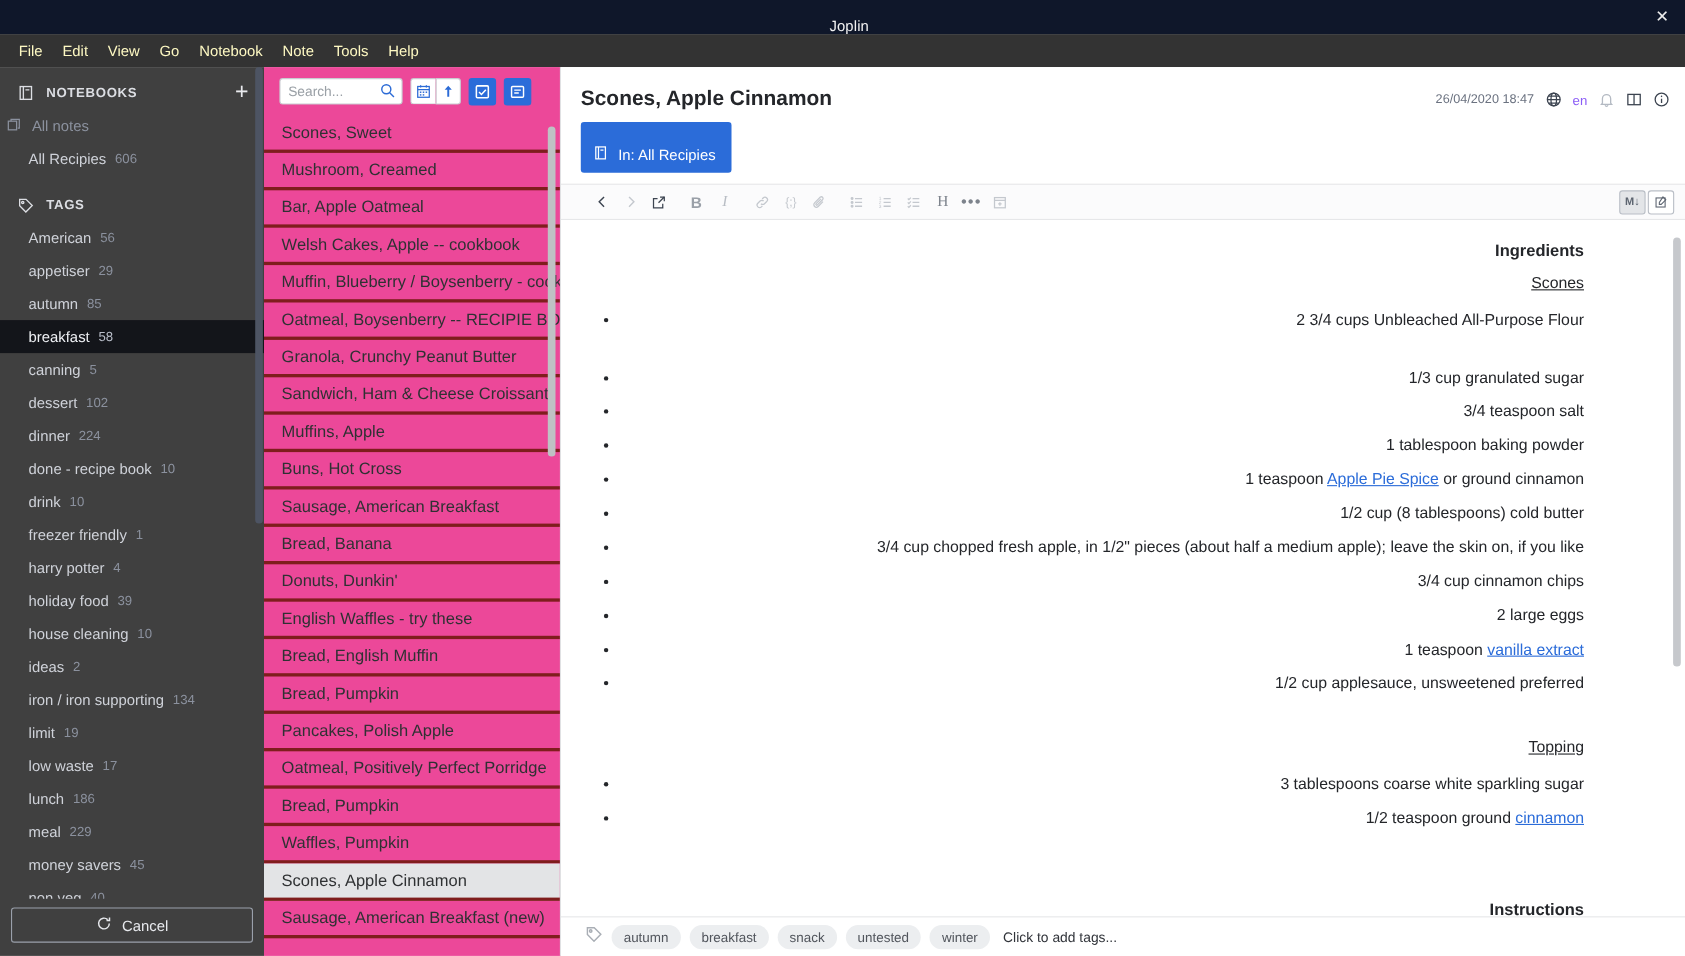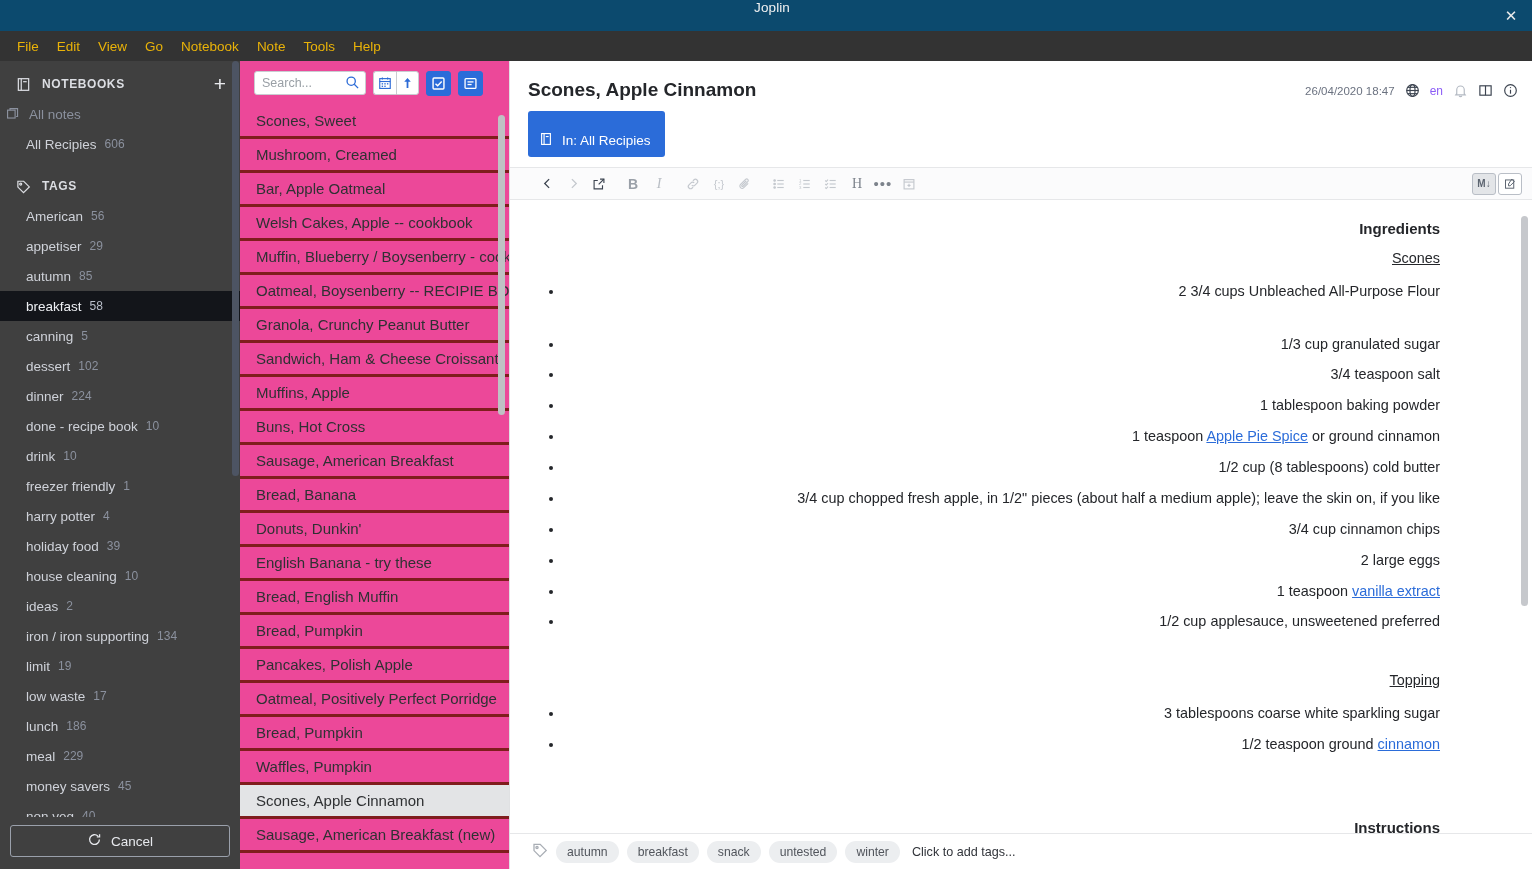--- a/index.html
+++ b/index.html
@@ -6,38 +6,38 @@
   html, body {
     width: 1532px; height: 869px;
     font-family: "Liberation Sans", sans-serif;
     overflow: hidden;
     background: #fff;
   }
   .app { width: 1532px; height: 869px; display: flex; flex-direction: column; }
 
   
   .titlebar {
-    height: 31px; background: #0c4a6e; color: #f2f2f2;
-    display: flex; align-items: flex-start; justify-content: center;
+    height: 31px; background: #0f172a; color: #f2f2f2;
+    display: flex; align-items: flex-end; justify-content: center;
     position: relative; flex: none; padding-left: 12px;
   }
   .titlebar .title { font-size: 13.5px; letter-spacing: .1px; }
   .titlebar .close {
     position: absolute; right: 10px; top: 50%; transform: translateY(-50%);
     width: 22px; height: 22px; display: flex; align-items: center; justify-content: center;
     color: #ececec; font-size: 15px; line-height: 1; cursor: pointer;
   }
 
   
   .menubar {
     height: 30px; background: #333333; display: flex; align-items: center;
     padding-left: 8px; flex: none;
   }
   .menubar .mi {
-    color: #eab308; font-size: 13.5px; padding: 4px 9px; cursor: pointer;
+    color: #fef9c3; font-size: 13.5px; padding: 4px 9px; cursor: pointer;
     white-space: nowrap;
   }
 
   
   .body { flex: 1; display: flex; min-height: 0; }
 
   
   .sidebar {
     width: 240px; background: #404040; flex: none;
     display: flex; flex-direction: column; position: relative;
@@ -405,21 +405,21 @@
         <div class="nl-item">Welsh Cakes, Apple -- cookbook</div>
         <div class="nl-item">Muffin, Blueberry / Boysenberry - cookbook</div>
         <div class="nl-item">Oatmeal, Boysenberry -- RECIPIE BOOK</div>
         <div class="nl-item">Granola, Crunchy Peanut Butter</div>
         <div class="nl-item">Sandwich, Ham &amp; Cheese Croissant</div>
         <div class="nl-item">Muffins, Apple</div>
         <div class="nl-item">Buns, Hot Cross</div>
         <div class="nl-item">Sausage, American Breakfast</div>
         <div class="nl-item">Bread, Banana</div>
         <div class="nl-item">Donuts, Dunkin'</div>
-        <div class="nl-item">English Banana - try these</div>
+        <div class="nl-item">English Waffles - try these</div>
         <div class="nl-item">Bread, English Muffin</div>
         <div class="nl-item">Bread, Pumpkin</div>
         <div class="nl-item">Pancakes, Polish Apple</div>
         <div class="nl-item">Oatmeal, Positively Perfect Porridge</div>
         <div class="nl-item">Bread, Pumpkin</div>
         <div class="nl-item">Waffles, Pumpkin</div>
         <div class="nl-item selected">Scones, Apple Cinnamon</div>
         <div class="nl-item">Sausage, American Breakfast (new)</div>
         <div class="nl-scrollbar"></div>
       </div>

